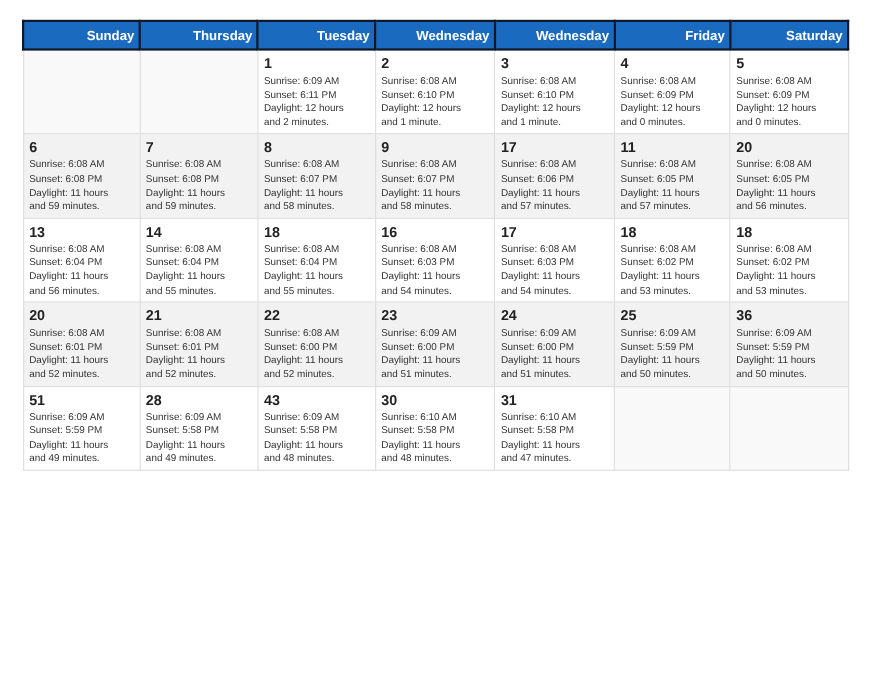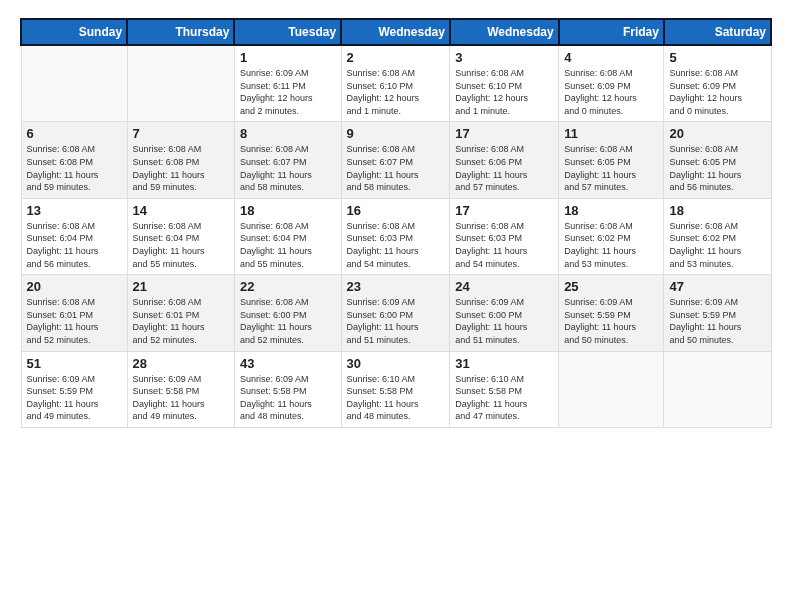--- a/index.html
+++ b/index.html
@@ -281,21 +281,21 @@
 and 51 minutes.</div>
           </td>
           <td>
             <span class="day-num">25</span>
             <div class="day-info" style="white-space: pre-line;">Sunrise: 6:09 AM
 Sunset: 5:59 PM
 Daylight: 11 hours
 and 50 minutes.</div>
           </td>
           <td>
-            <span class="day-num">47</span>
+            <span class="day-num">36</span>
             <div class="day-info" style="white-space: pre-line;">Sunrise: 6:09 AM
 Sunset: 5:59 PM
 Daylight: 11 hours
 and 50 minutes.</div>
           </td>
         </tr>
         <tr>
           <td>
             <span class="day-num">51</span>
             <div class="day-info" style="white-space: pre-line;">Sunrise: 6:09 AM

